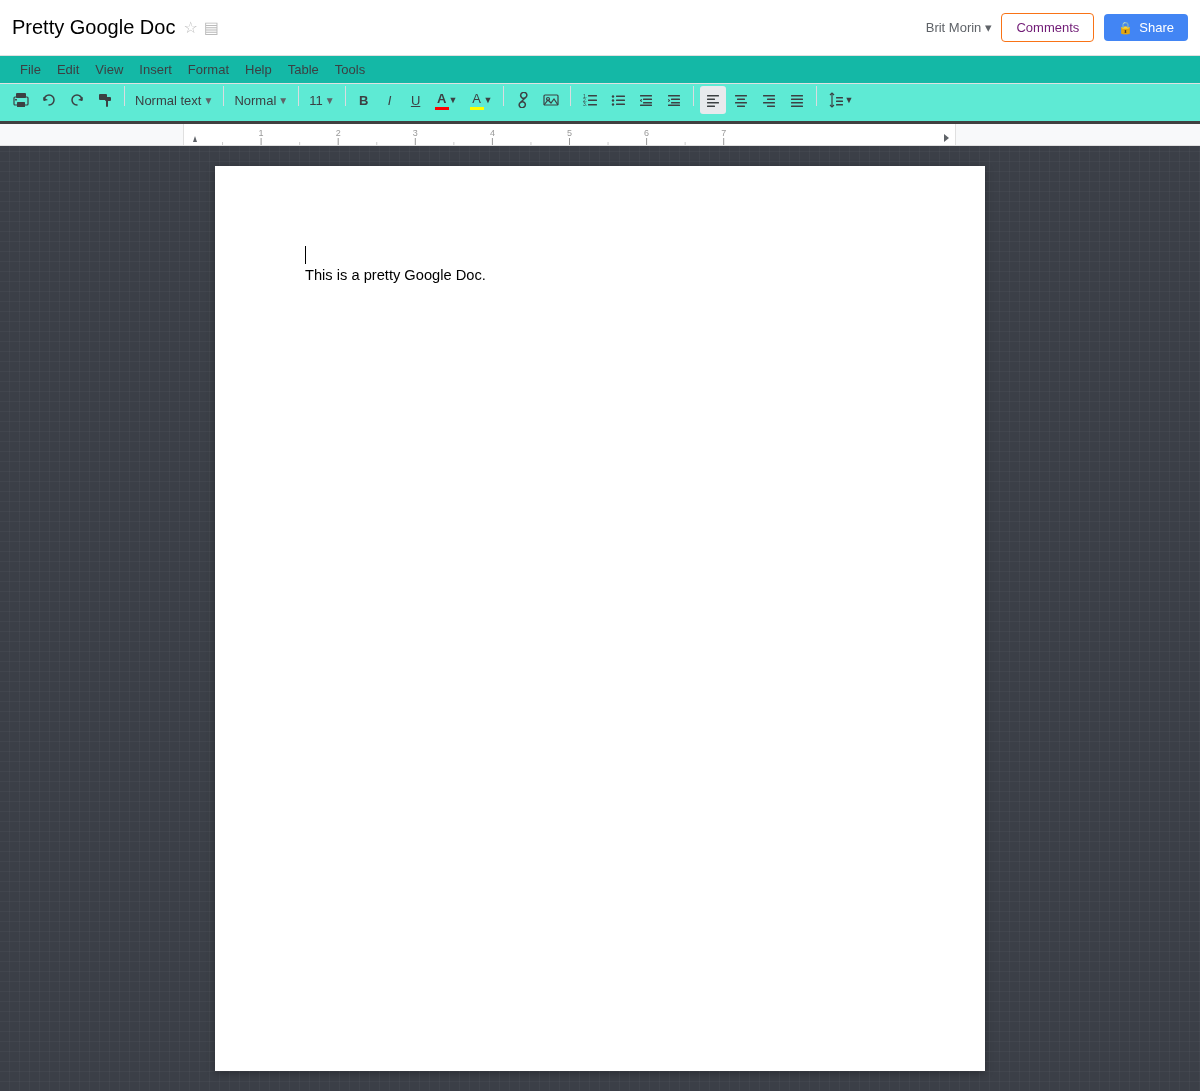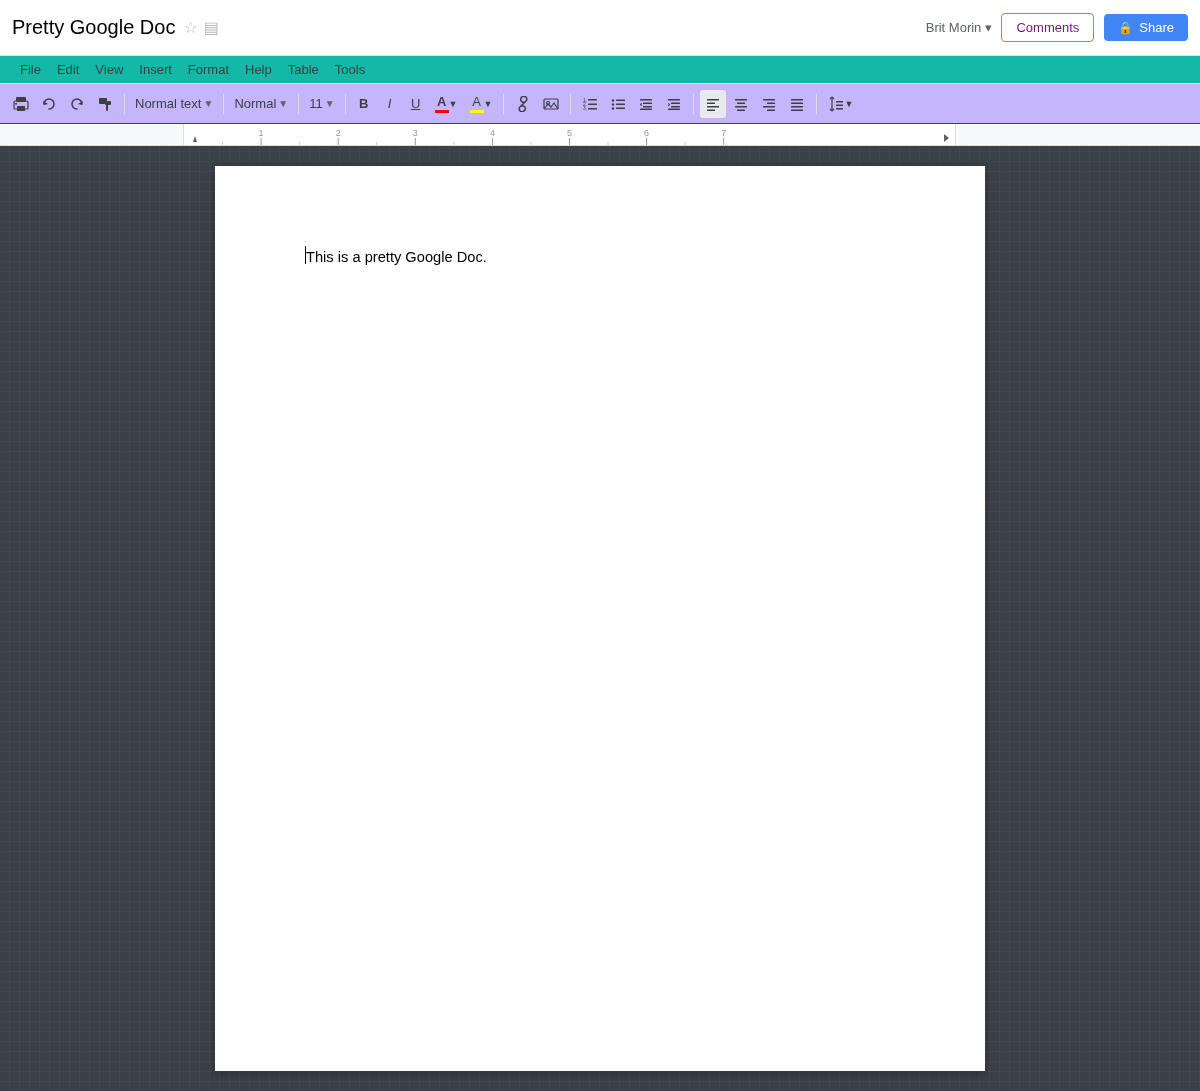--- a/index.html
+++ b/index.html
@@ -77,24 +77,23 @@
       padding: 2px 8px;
       font-size: 13px;
       color: #3c4043;
       cursor: pointer;
       border-radius: 3px;
     }
 
     
     #toolbar {
       display: flex;
-      align-items: center;
       padding: 2px 8px;
-      background: #c4b5fd;
-      border-bottom: 1px solid #404040;
+      background: #5eead4;
+      border-bottom: 3px solid #404040;
       height: 40px;
       gap: 2px;
       flex-wrap: nowrap;
       overflow: hidden;
     }
     .tb-btn {
       display: flex;
       align-items: center;
       justify-content: center;
       padding: 3px 5px;
@@ -178,20 +177,21 @@
       font-family: Arial, sans-serif;
       font-size: 11pt;
       color: #000;
       line-height: 1.5;
       min-height: 600px;
     }
 
     .cursor-line {
       display: flex;
       align-items: flex-start;
+      flex-direction: column;
     }
 
     .text-cursor {
       display: inline-block;
       width: 1px;
       height: 1.2em;
       background: #000;
       margin-right: 0px;
       animation: blink 1s step-end infinite;
     }

